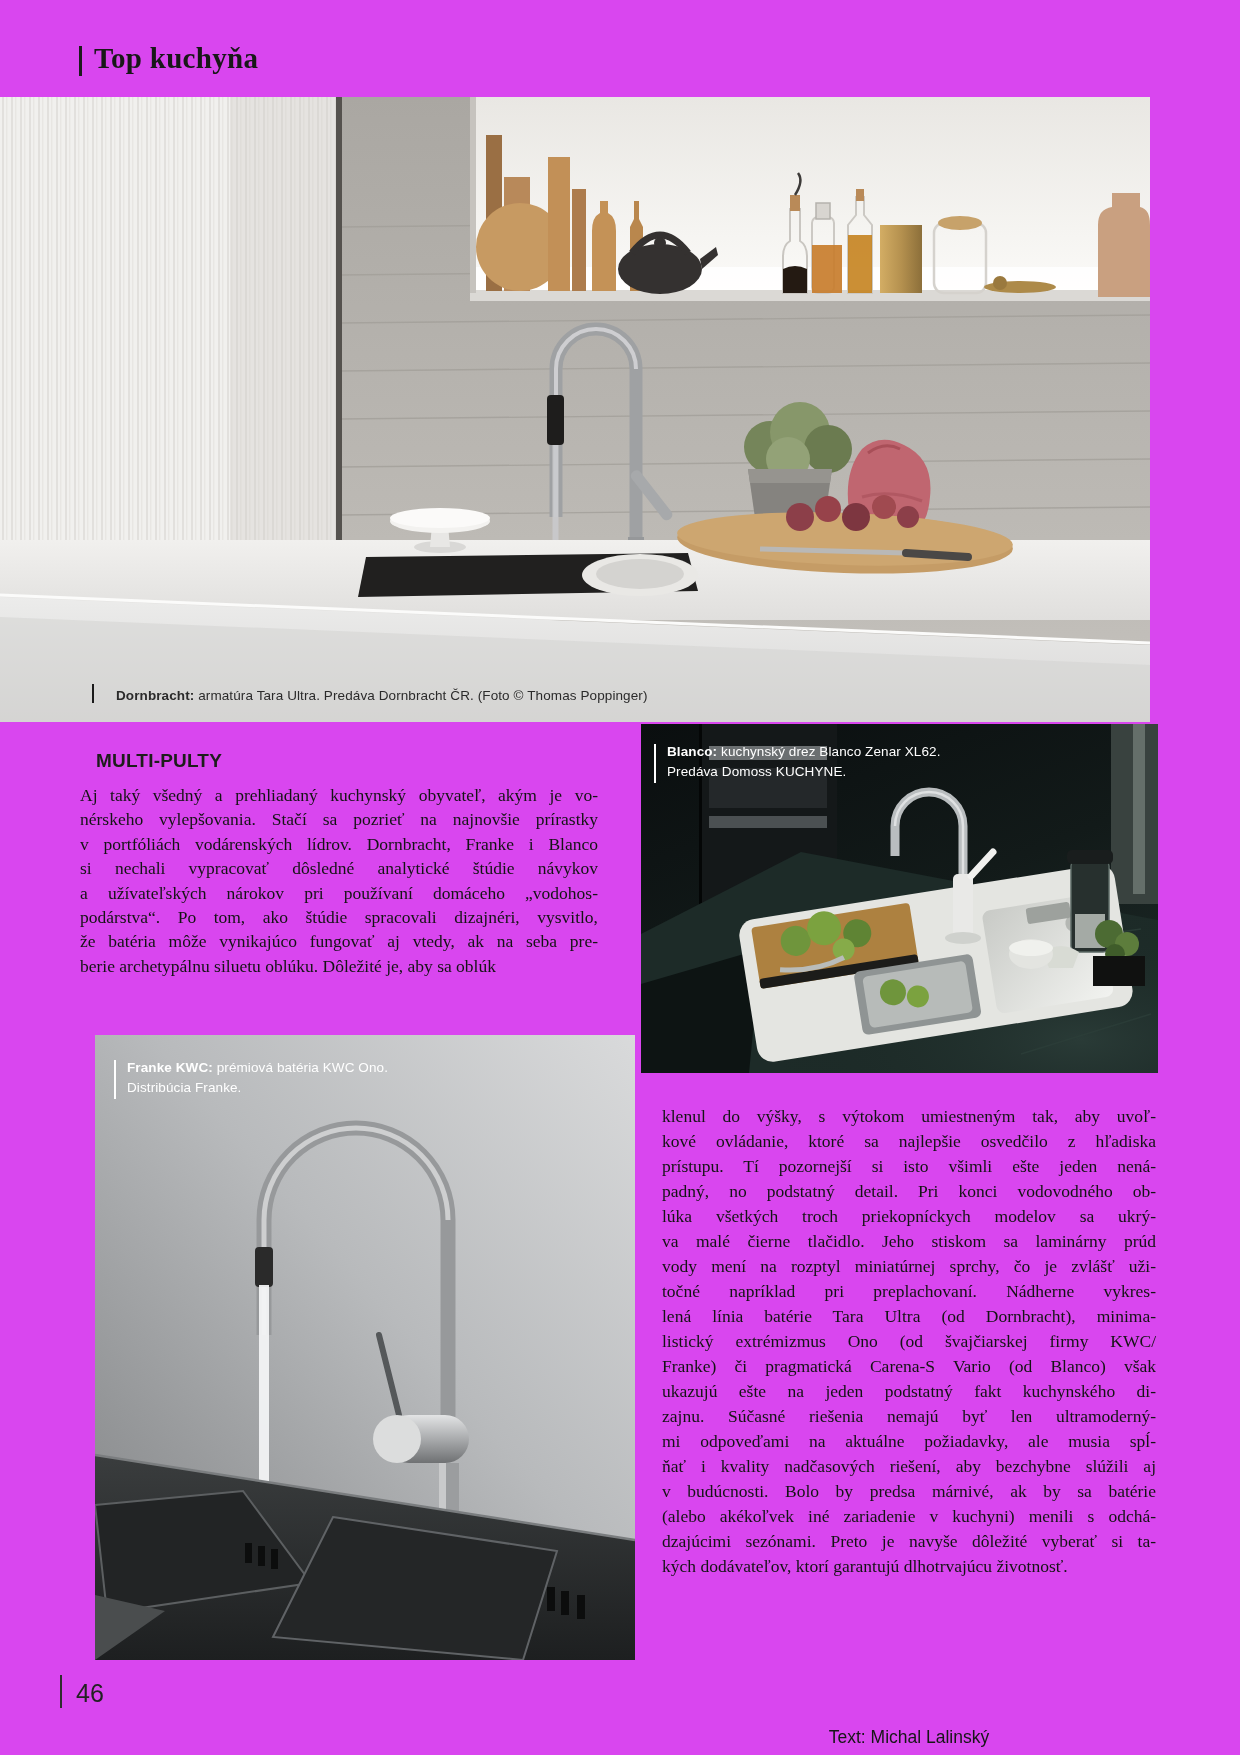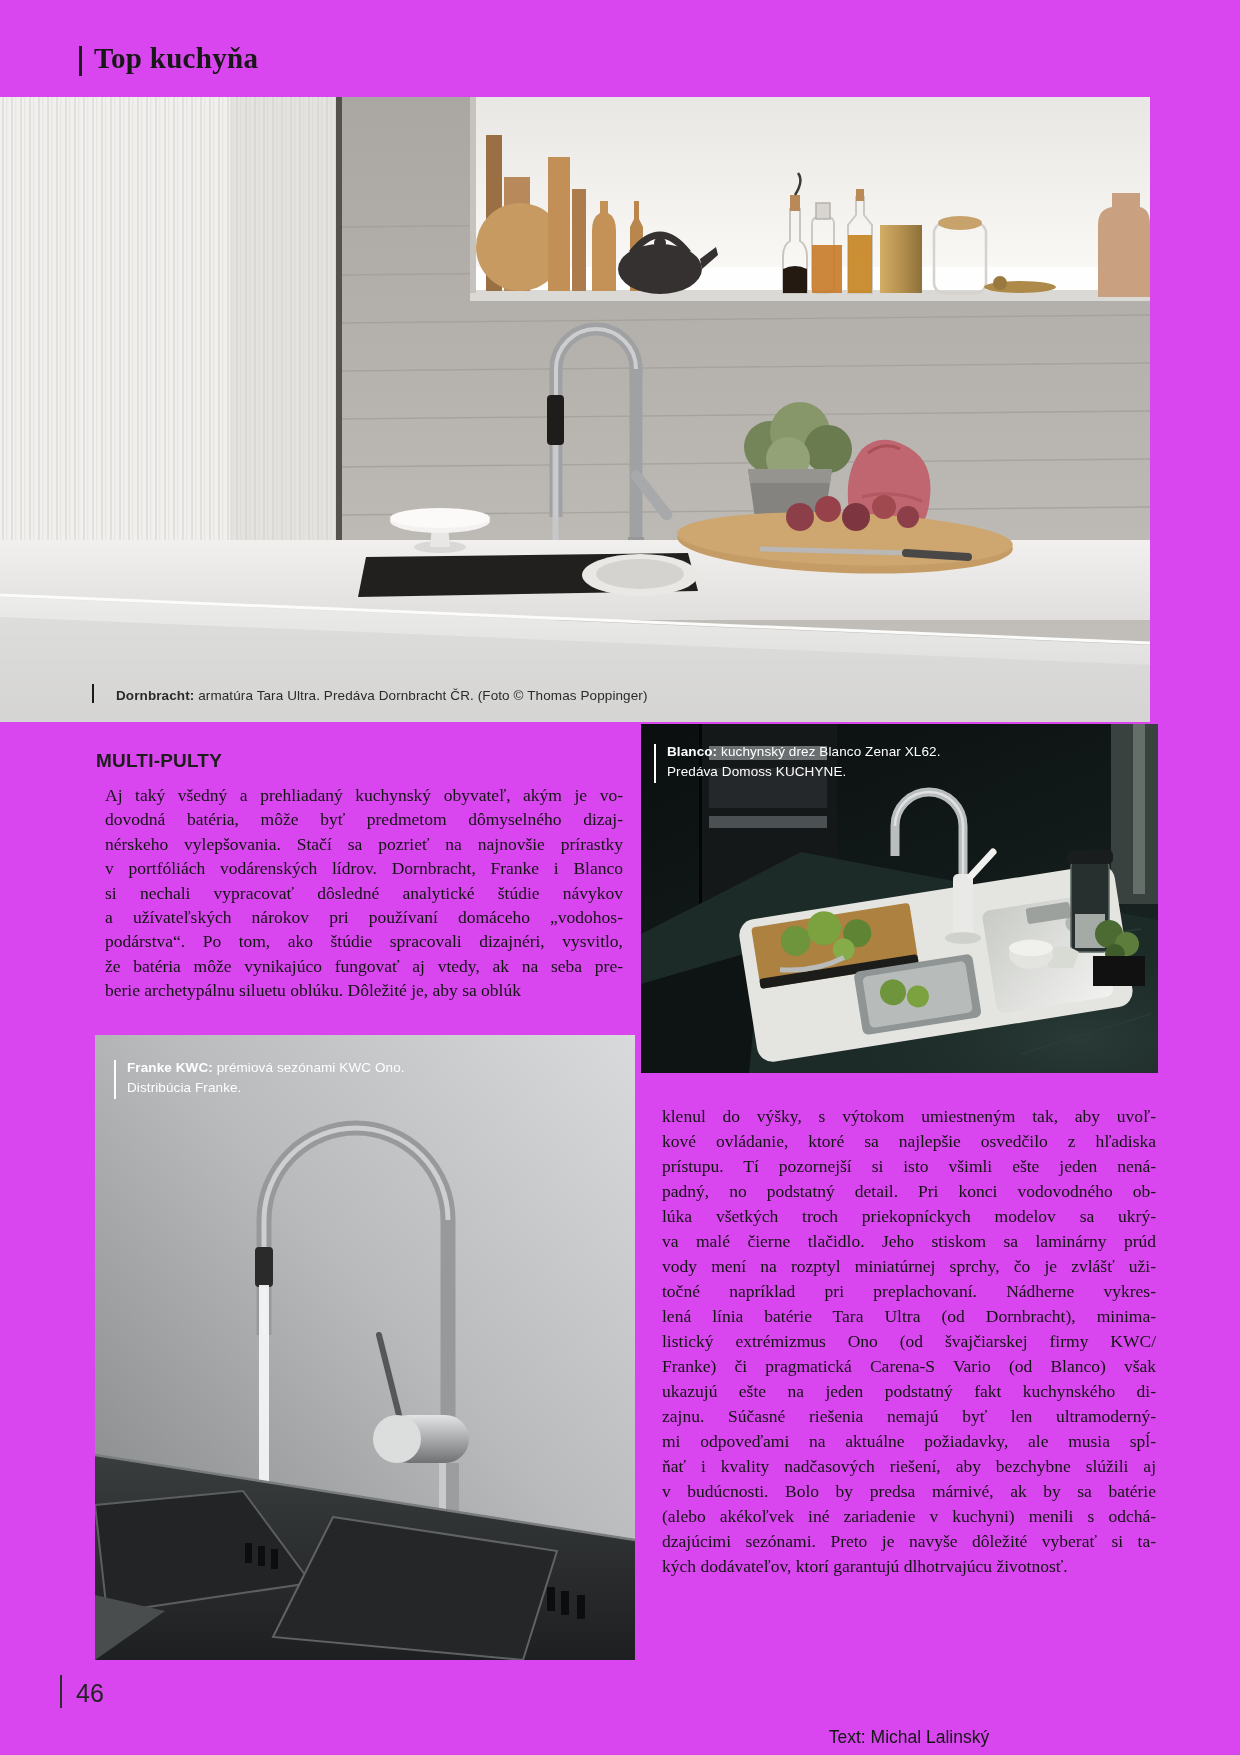--- a/index.html
+++ b/index.html
@@ -28,21 +28,21 @@
   #cap-hero{left:105px;top:686px;padding-left:11px;}
   #capbar-hero{left:92px;top:684px;height:19px;}
   #cap-blanco{left:667px;top:742px;}
   #capbar-blanco{left:654px;top:744px;height:39px;}
   #cap-franke{left:127px;top:1058px;}
   #capbar-franke{left:114px;top:1060px;height:39px;}
 
   
   #heading{left:96px;top:750px;font-size:19px;font-weight:bold;color:#1d1d1b;letter-spacing:.2px;}
   .bodycol{font-family:"Liberation Serif","DejaVu Serif",serif;color:#141414;font-size:17.5px;}
-  #col1{left:105px;top:783px;width:518px;line-height:24.4px;}
+  #col1{left:80px;top:783px;width:518px;line-height:24.4px;}
   #col2{left:662px;top:1104px;width:494px;line-height:25px;}
   .jline{text-align:justify;text-align-last:justify;white-space:normal;}
   .jline:last-child{text-align-last:left;}
   #byline{left:662px;top:1727px;width:494px;text-align:center;font-size:17.5px;color:#161616;}
 
   
   #pg-bar{left:60px;top:1675px;width:2px;height:33px;background:#2e2e2e;}
   #pg-num{left:76px;top:1679px;font-size:25px;color:#222222;}
 </style>
 </head>
@@ -299,21 +299,20 @@
 
   <div class="abs capbar capbar-light" id="capbar-blanco"></div>
   <div class="abs cap cap-light" id="cap-blanco">
     <div><b>Blanco:</b><span> kuchynský drez Blanco Zenar XL62.</span></div>
     <div>Predáva Domoss KUCHYNE.</div>
   </div>
 
   <div class="abs" id="heading">MULTI-PULTY</div>
   <div class="abs bodycol" id="col1">
       <div class="jline">Aj taký všedný a prehliadaný kuchynský obyvateľ, akým je vo-</div>
-      <div class="jline">dovodná batéria, môže byť predmetom dômyselného dizaj-</div>
       <div class="jline">nérskeho vylepšovania. Stačí sa pozrieť na najnovšie prírastky</div>
       <div class="jline">v portfóliách vodárenských lídrov. Dornbracht, Franke i Blanco</div>
       <div class="jline">si nechali vypracovať dôsledné analytické štúdie návykov</div>
       <div class="jline">a užívateľských nárokov pri používaní domáceho „vodohos-</div>
       <div class="jline">podárstva“. Po tom, ako štúdie spracovali dizajnéri, vysvitlo,</div>
       <div class="jline">že batéria môže vynikajúco fungovať aj vtedy, ak na seba pre-</div>
       <div class="jline">berie archetypálnu siluetu oblúku. Dôležité je, aby sa oblúk</div>
     </div>
 
   <div class="abs fig" id="fig-franke">
@@ -364,21 +363,21 @@
           <rect x="452" y="552" width="8" height="24"></rect>
             <rect x="466" y="556" width="8" height="24"></rect>
             <rect x="482" y="560" width="8" height="24"></rect>
         </g>
       </g>
     </svg>
   </div>
 
   <div class="abs capbar capbar-light" id="capbar-franke"></div>
   <div class="abs cap cap-light" id="cap-franke">
-    <div><b>Franke KWC:</b><span> prémiová sezónami KWC Ono.</span></div>
+    <div><b>Franke KWC:</b><span> prémiová batéria KWC Ono.</span></div>
     <div>Distribúcia Franke.</div>
   </div>
 
   <div class="abs bodycol" id="col2">
       <div class="jline">klenul do výšky, s výtokom umiestneným tak, aby uvoľ-</div>
       <div class="jline">kové ovládanie, ktoré sa najlepšie osvedčilo z hľadiska</div>
       <div class="jline">prístupu. Tí pozornejší si isto všimli ešte jeden nená-</div>
       <div class="jline">padný, no podstatný detail. Pri konci vodovodného ob-</div>
       <div class="jline">lúka všetkých troch priekopníckych modelov sa ukrý-</div>
       <div class="jline">va malé čierne tlačidlo. Jeho stiskom sa laminárny prúd</div>

